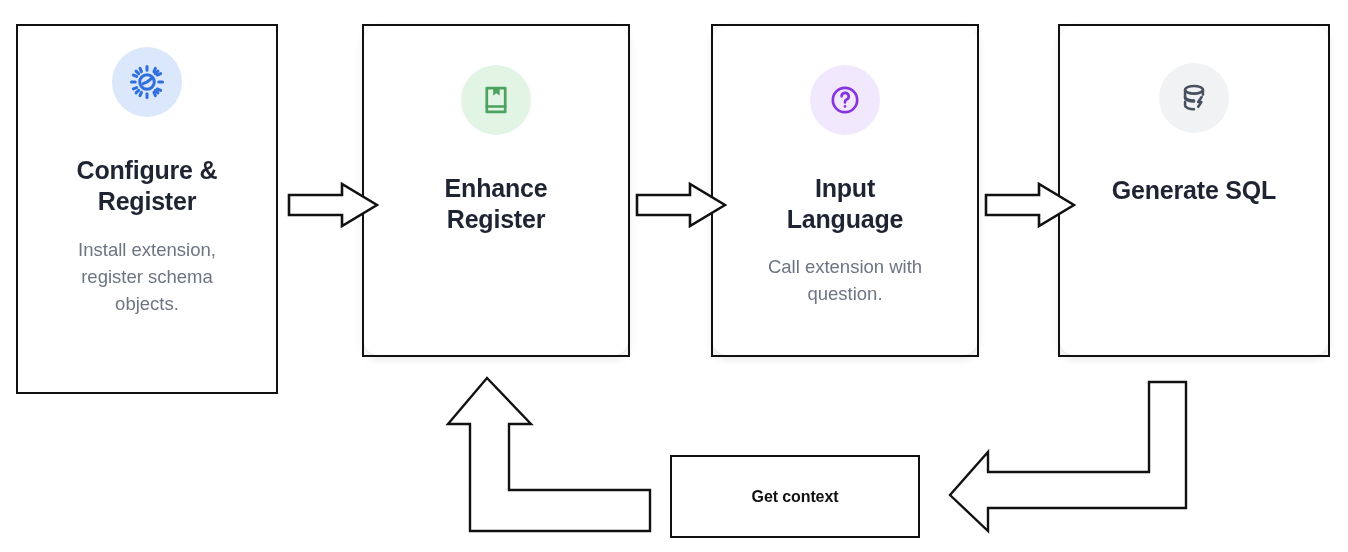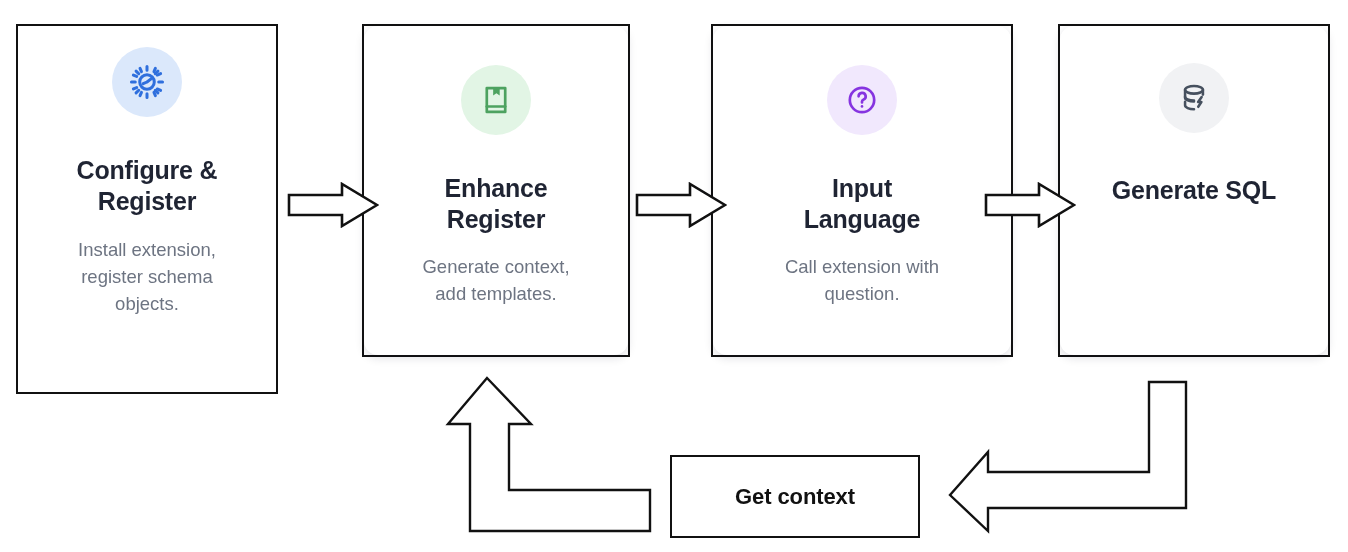--- a/index.html
+++ b/index.html
@@ -65,21 +65,21 @@
     font-weight: normal;
     color: #6d7482;
     line-height: 1.45;
     text-align: center;
     white-space: pre-line;
   }
 
   
   #card-1 { left: 16px;   top: 24px; width: 262px; height: 370px; }
   #card-2 { left: 362px;  top: 24px; width: 268px; height: 333px; }
-  #card-3 { left: 711px;  top: 24px; width: 302px; height: 333px; }
+  #card-3 { left: 711px;  top: 24px; width: 268px; height: 333px; }
   #card-4 { left: 1058px; top: 24px; width: 272px; height: 333px; }
 
   #card-1 .card-inner { padding-top: 21px; }
   #card-2 .card-inner { padding-top: 39px; }
   #card-3 .card-inner { padding-top: 39px; }
   #card-4 .card-inner { padding-top: 37px; }
 
   #card-1 .card-title { margin-top: 38px; }
   #card-2 .card-title { margin-top: 38px; }
   #card-3 .card-title { margin-top: 38px; }
@@ -118,21 +118,21 @@
     width: 250px;
     height: 83px;
     box-sizing: border-box;
     border: 2px solid #111111;
     background: #ffffff;
     display: flex;
     align-items: center;
     justify-content: center;
   }
   #get-context-box .box-label {
-    font-size: 22px;
+    font-size: 16px;
     font-weight: bold;
     color: #111111;
     letter-spacing: -0.1px;
   }
 </style>
 </head>
 <body>
 
 <div id="canvas">
 
@@ -160,22 +160,20 @@
     <div class="card-inner rounded">
       <div class="icon-bubble" style="background:#e2f5e5;">
         <svg width="34" height="34" viewBox="0 0 24 24" fill="none" stroke="#4da260" stroke-width="1.9" stroke-linecap="round" stroke-linejoin="round">
           <path d="M5.5 3.6h13v16.8h-13z"></path>
           <path d="M5.5 16.6h13"></path>
           <path d="M10 3.6h4.6v5.2L12.3 7.2 10 8.8z" fill="#4da260" stroke="none"></path>
         </svg>
       </div>
       <div class="card-title">Enhance
 Register</div>
-      <div class="card-desc">Generate context,
-add templates.</div>
     </div>
   </div>
 
   <div class="card-frame" id="card-3">
     <div class="card-inner rounded">
       <div class="icon-bubble" style="background:#f1e8fd;">
         <svg width="34" height="34" viewBox="0 0 24 24" fill="none" stroke="#8634e0" stroke-width="1.9" stroke-linecap="round" stroke-linejoin="round">
           <circle cx="12" cy="12" r="8.6"></circle>
           <path d="M9.6 9.4a2.5 2.5 0 1 1 3.3 2.4c-.6.25-.9.8-.9 1.5v.4"></path>
           <circle cx="12" cy="16.5" r="0.95" fill="#8634e0" stroke="none"></circle>

